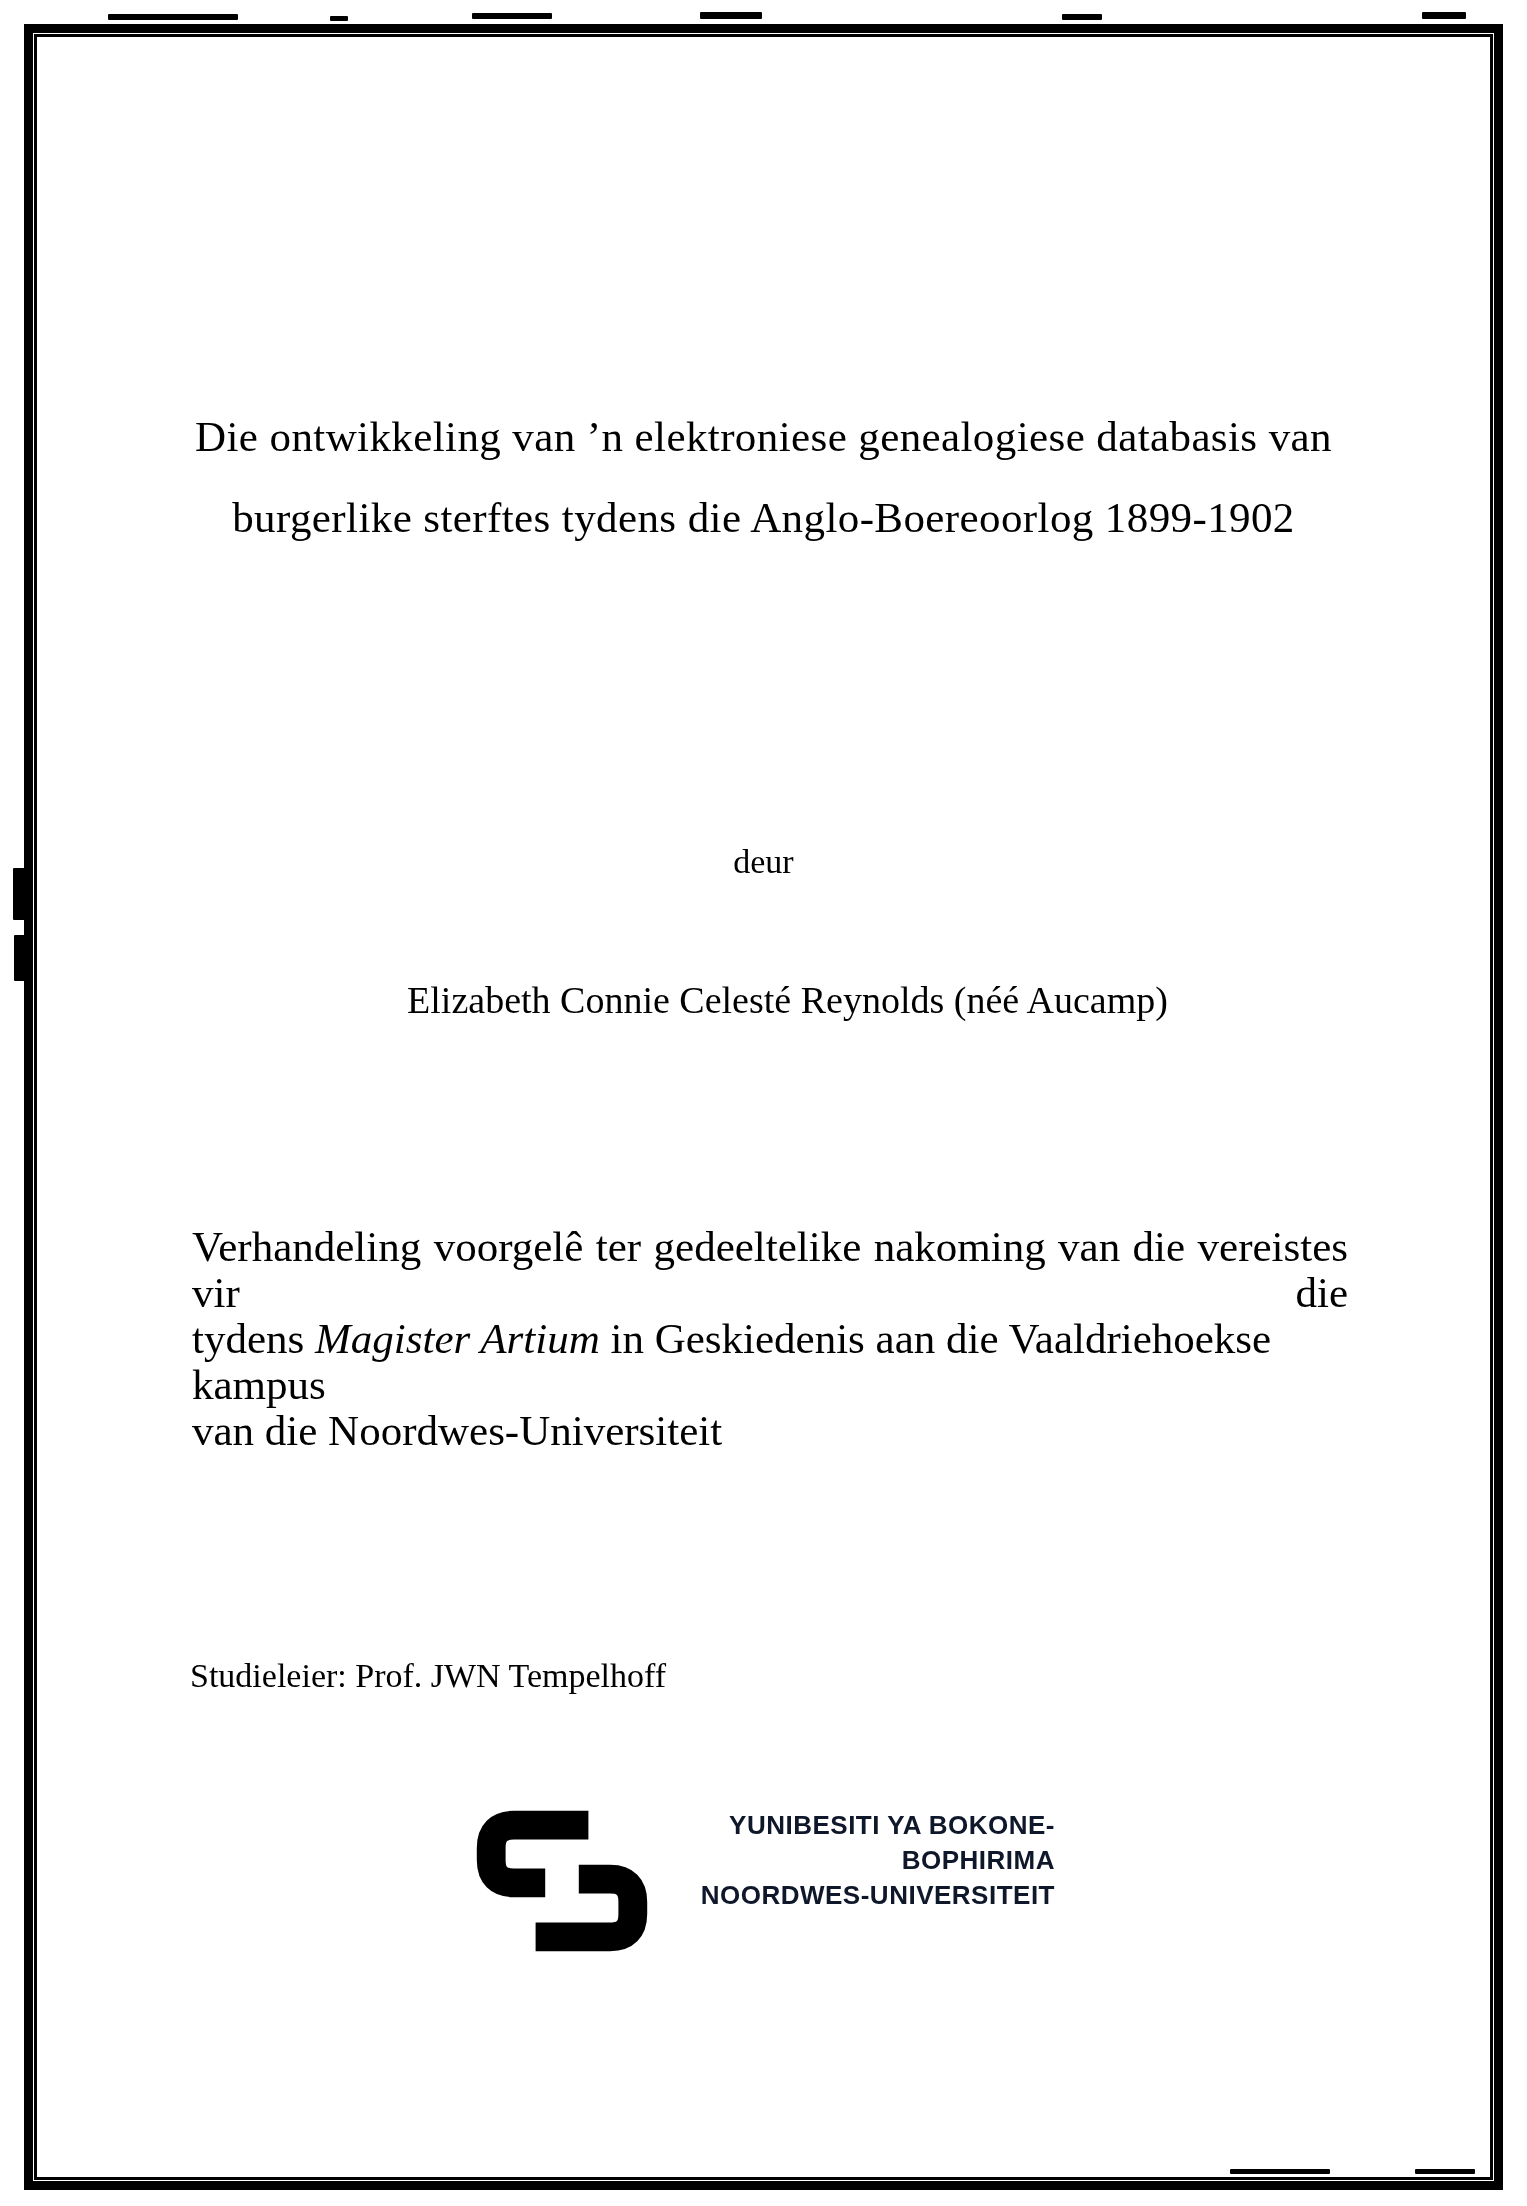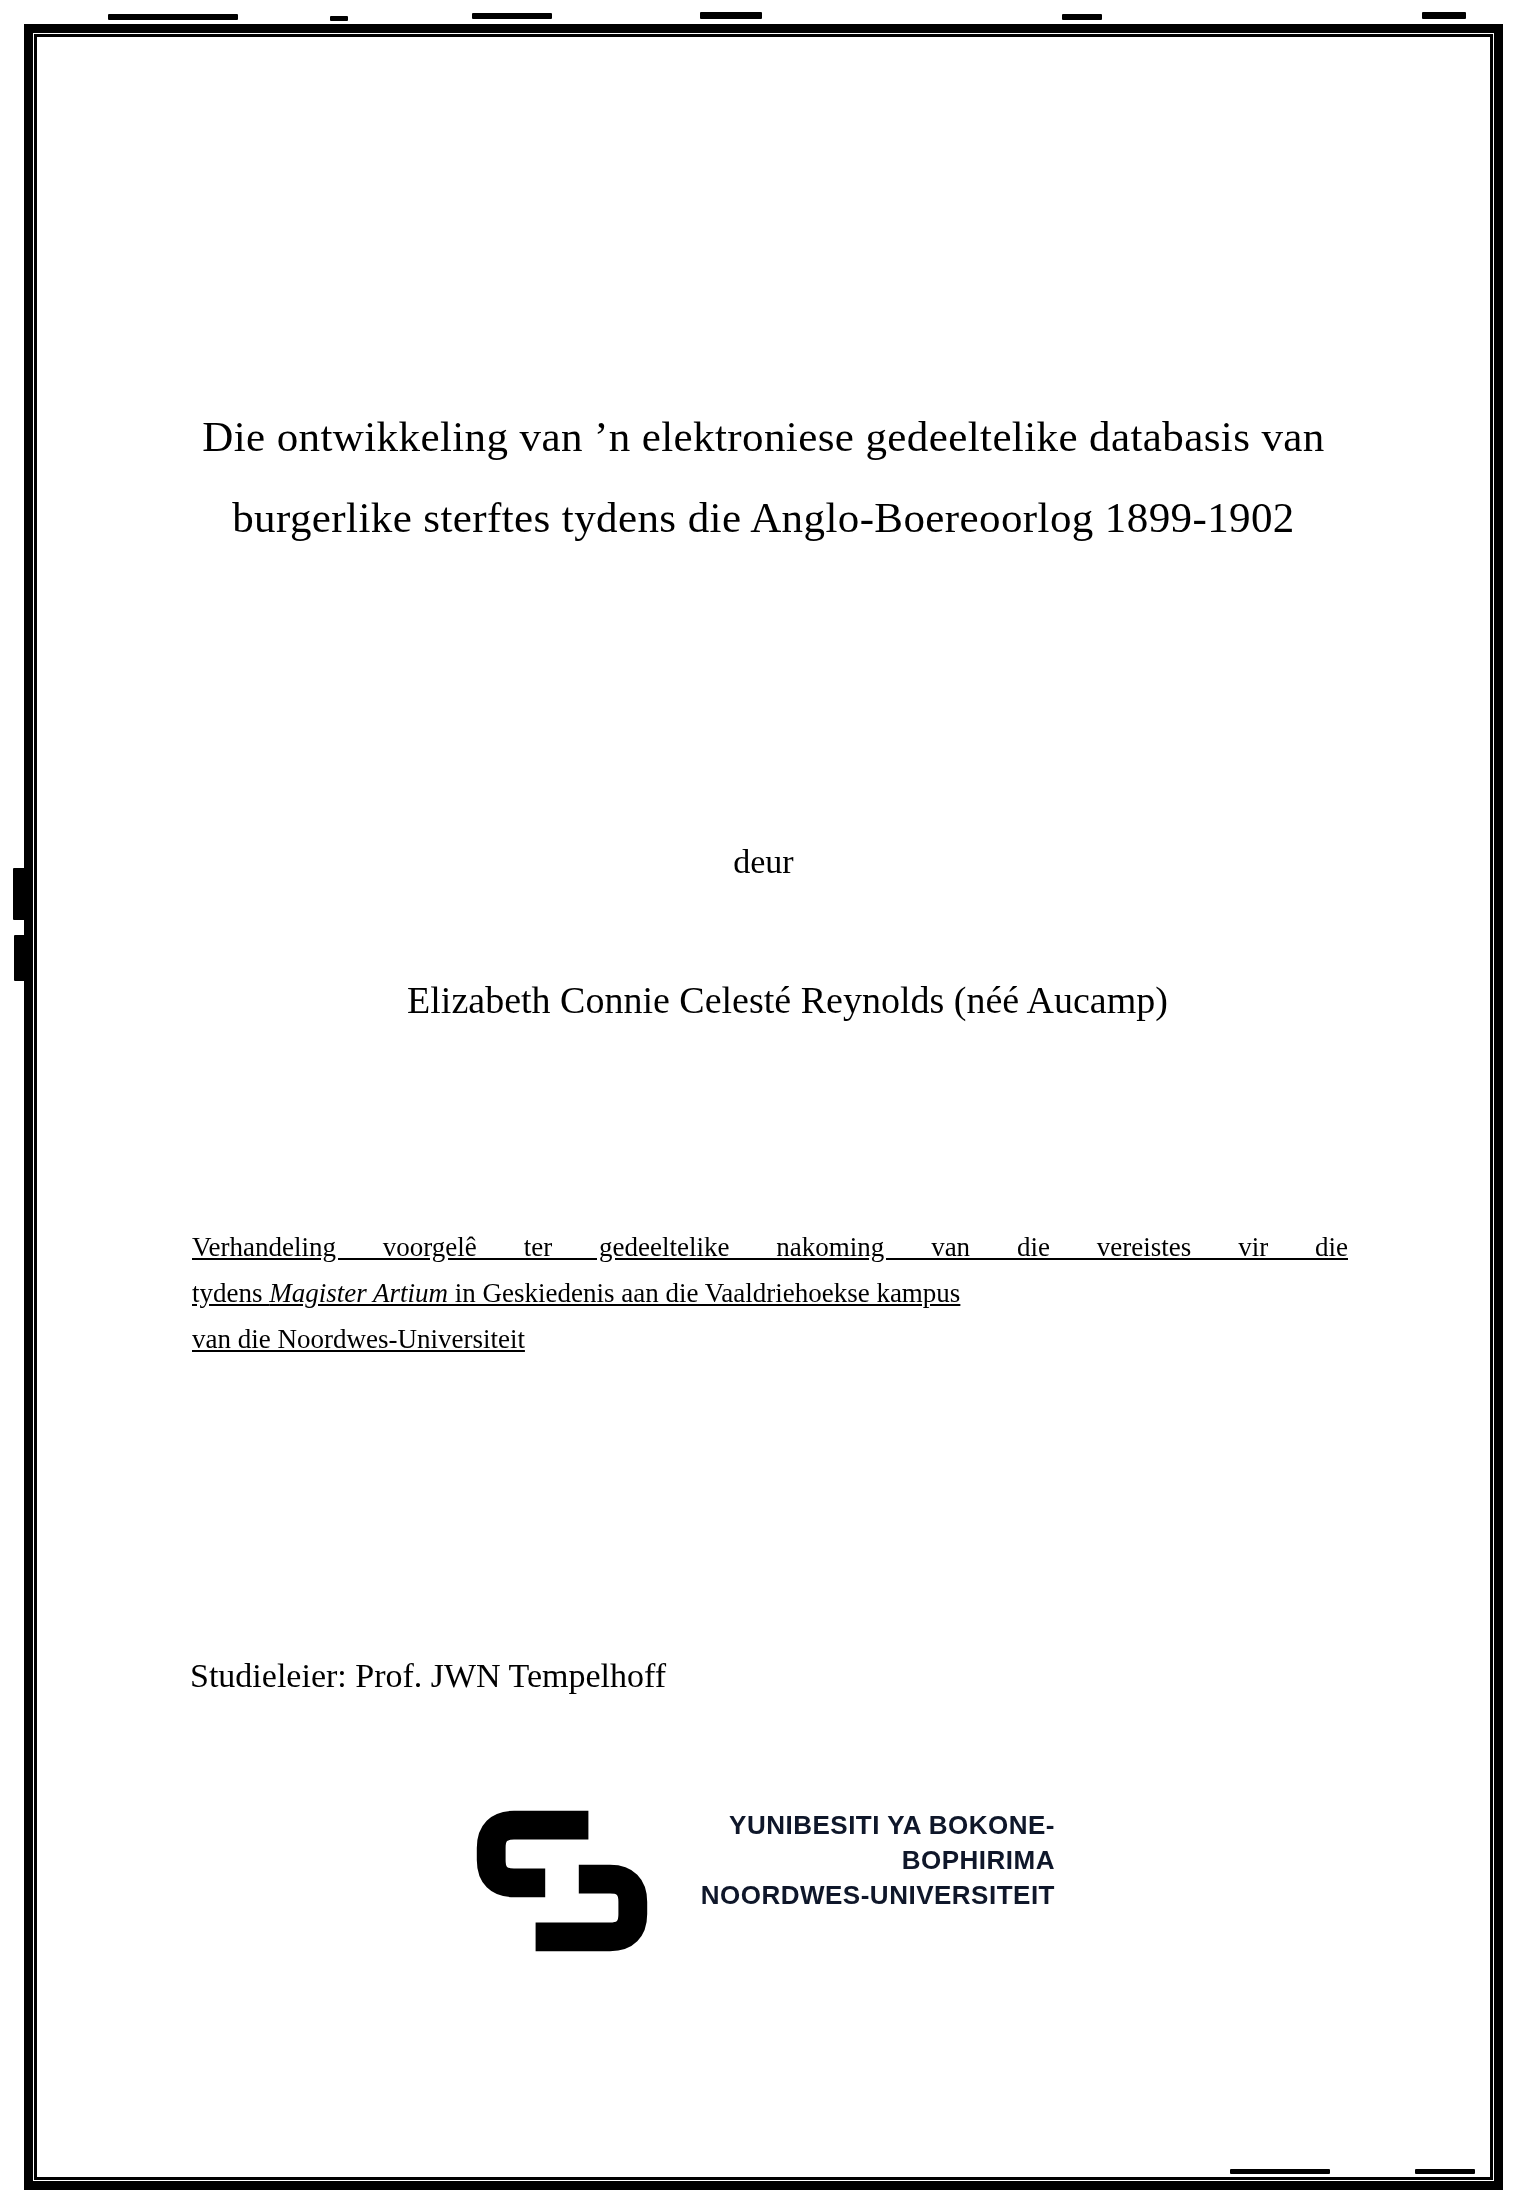--- a/index.html
+++ b/index.html
@@ -32,21 +32,21 @@
   .byline{
     position:absolute;left:0;right:0;top:842px;
     text-align:center;font-size:34px;line-height:40px;
   }
   .author{
     position:absolute;left:0;right:0;top:978px;
     text-align:center;font-size:38px;line-height:44px;padding-left:48px;
   }
   .statement{
     position:absolute;left:192px;width:1156px;top:1224px;
-    font-size:27px;line-height:46px;text-decoration:underline;
+    font-size:43px;line-height:46px;
   }
   .statement .justified{
     text-align:justify;text-align-last:justify;
   }
   .statement .italic{font-style:italic;}
   .supervisor-block{
     position:absolute;left:190px;top:1652px;
     font-size:34px;line-height:47px;
   }
   
@@ -82,21 +82,21 @@
   <div class="artifact" style="left:14px;top:935px;width:15px;height:46px;"></div>
 
   <div class="artifact" style="left:1230px;top:2169px;width:100px;height:5px;"></div>
   <div class="artifact" style="left:1415px;top:2169px;width:60px;height:5px;"></div>
 
   <div class="frame-outer">
     <div class="frame-inner"></div>
   </div>
 
   <div class="title">
-    <div>Die ontwikkeling van ’n elektroniese gedeeltelike databasis van</div>
+    <div>Die ontwikkeling van ’n elektroniese genealogiese databasis van</div>
     <div>burgerlike sterftes tydens die Anglo-Boereoorlog 1899-1902</div>
   </div>
 
   <div class="byline">deur</div>
 
   <div class="author">Elizabeth Connie Celesté Reynolds (néé Aucamp)</div>
 
   <div class="statement">
     <div class="justified">Verhandeling voorgelê ter gedeeltelike nakoming van die vereistes vir die</div>
     <div><span>tydens </span><span class="italic">Magister Artium</span><span> in Geskiedenis aan die Vaaldriehoekse kampus</span></div>

